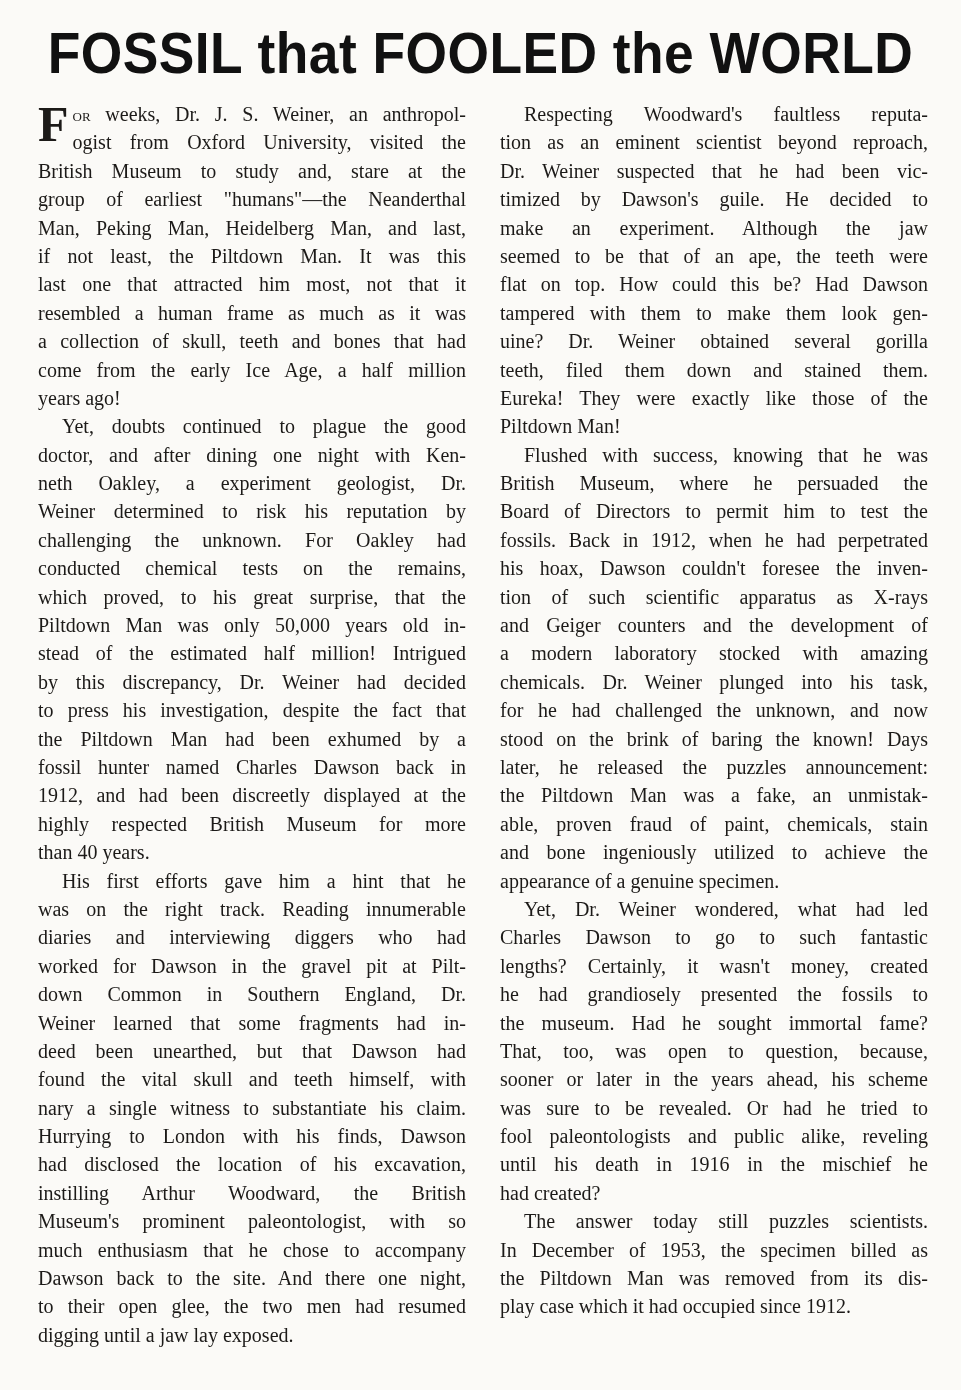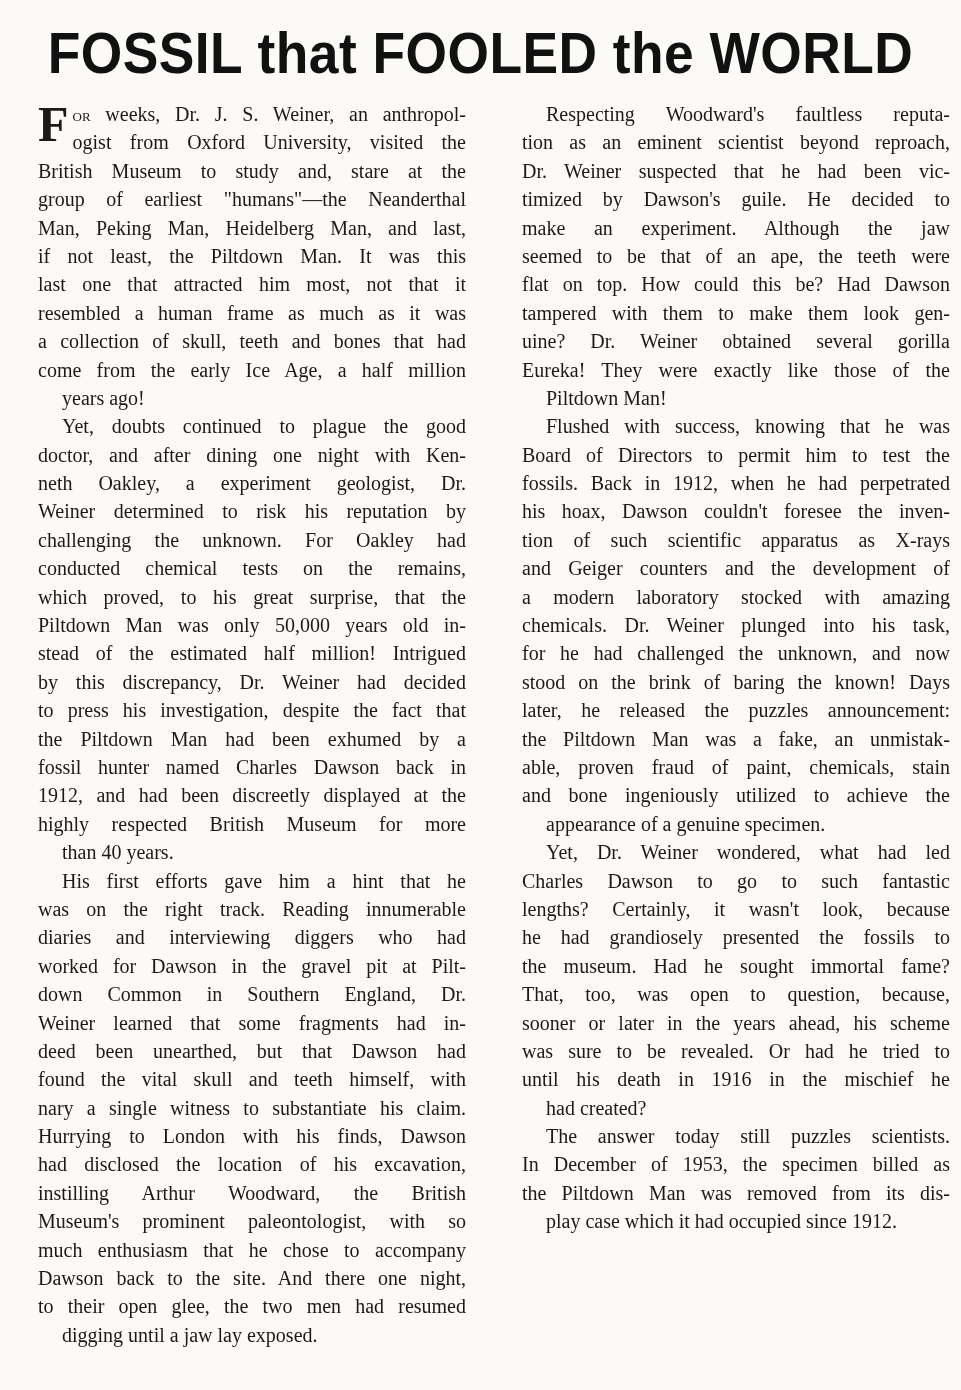--- a/index.html
+++ b/index.html
@@ -25,30 +25,30 @@
     transform-origin: center;
   }
   .col {
     position: absolute; top: 100px;
     width: 428px;
     font-size: 20px;
     line-height: 28.4px;
     text-align: justify;
   }
   .col.left { left: 38px; }
-  .col.right { left: 522px; font-family: Liberation Serif, serif; }
+  .col.right { left: 500px; font-family: Liberation Serif, serif; }
   .col p { margin: 0; }
   .line {
     display: block;
     text-align: justify;
     text-align-last: justify;
     white-space: nowrap;
     height: 28.4px;
   }
-  .line.last { text-align-last: left; margin-left: 24px; }
+  .line.last { text-align-last: left; }
   .line.indent { padding-left: 24px; }
   .line.hang { padding-left: 26px; }
   .dropcap {
     float: left;
     font-size: 50px;
     line-height: 44px;
     font-weight: bold;
     margin: 2px 4px 0 0;
     height: 44px;
   }
@@ -116,49 +116,52 @@
     <p>
       <span class="line indent">Respecting Woodward's faultless reputa-</span>
       <span class="line">tion as an eminent scientist beyond reproach,</span>
       <span class="line">Dr. Weiner suspected that he had been vic-</span>
       <span class="line">timized by Dawson's guile. He decided to</span>
       <span class="line">make an experiment. Although the jaw</span>
       <span class="line">seemed to be that of an ape, the teeth were</span>
       <span class="line">flat on top. How could this be? Had Dawson</span>
       <span class="line">tampered with them to make them look gen-</span>
       <span class="line">uine? Dr. Weiner obtained several gorilla</span>
+      <span class="line">teeth, filed them down and stained them.</span>
       <span class="line">Eureka! They were exactly like those of the</span>
       <span class="line last">Piltdown Man!</span>
     </p>
     <p>
       <span class="line indent">Flushed with success, knowing that he was</span>
+      <span class="line">British Museum, where he persuaded the</span>
       <span class="line">Board of Directors to permit him to test the</span>
       <span class="line">fossils. Back in 1912, when he had perpetrated</span>
       <span class="line">his hoax, Dawson couldn't foresee the inven-</span>
       <span class="line">tion of such scientific apparatus as X-rays</span>
       <span class="line">and Geiger counters and the development of</span>
       <span class="line">a modern laboratory stocked with amazing</span>
       <span class="line">chemicals. Dr. Weiner plunged into his task,</span>
       <span class="line">for he had challenged the unknown, and now</span>
       <span class="line">stood on the brink of baring the known! Days</span>
       <span class="line">later, he released the puzzles announcement:</span>
       <span class="line">the Piltdown Man was a fake, an unmistak-</span>
       <span class="line">able, proven fraud of paint, chemicals, stain</span>
       <span class="line">and bone ingeniously utilized to achieve the</span>
       <span class="line last">appearance of a genuine specimen.</span>
     </p>
     <p>
       <span class="line indent">Yet, Dr. Weiner wondered, what had led</span>
       <span class="line">Charles Dawson to go to such fantastic</span>
-      <span class="line">lengths? Certainly, it wasn't look, because</span>
+      <span class="line">lengths? Certainly, it wasn't money, created</span>
       <span class="line">he had grandiosely presented the fossils to</span>
       <span class="line">the museum. Had he sought immortal fame?</span>
       <span class="line">That, too, was open to question, because,</span>
       <span class="line">sooner or later in the years ahead, his scheme</span>
       <span class="line">was sure to be revealed. Or had he tried to</span>
+      <span class="line">fool paleontologists and public alike, reveling</span>
       <span class="line">until his death in 1916 in the mischief he</span>
       <span class="line last">had created?</span>
     </p>
     <p>
       <span class="line indent">The answer today still puzzles scientists.</span>
       <span class="line">In December of 1953, the specimen billed as</span>
       <span class="line">the Piltdown Man was removed from its dis-</span>
       <span class="line last">play case which it had occupied since 1912.</span>
     </p>
   </div>

